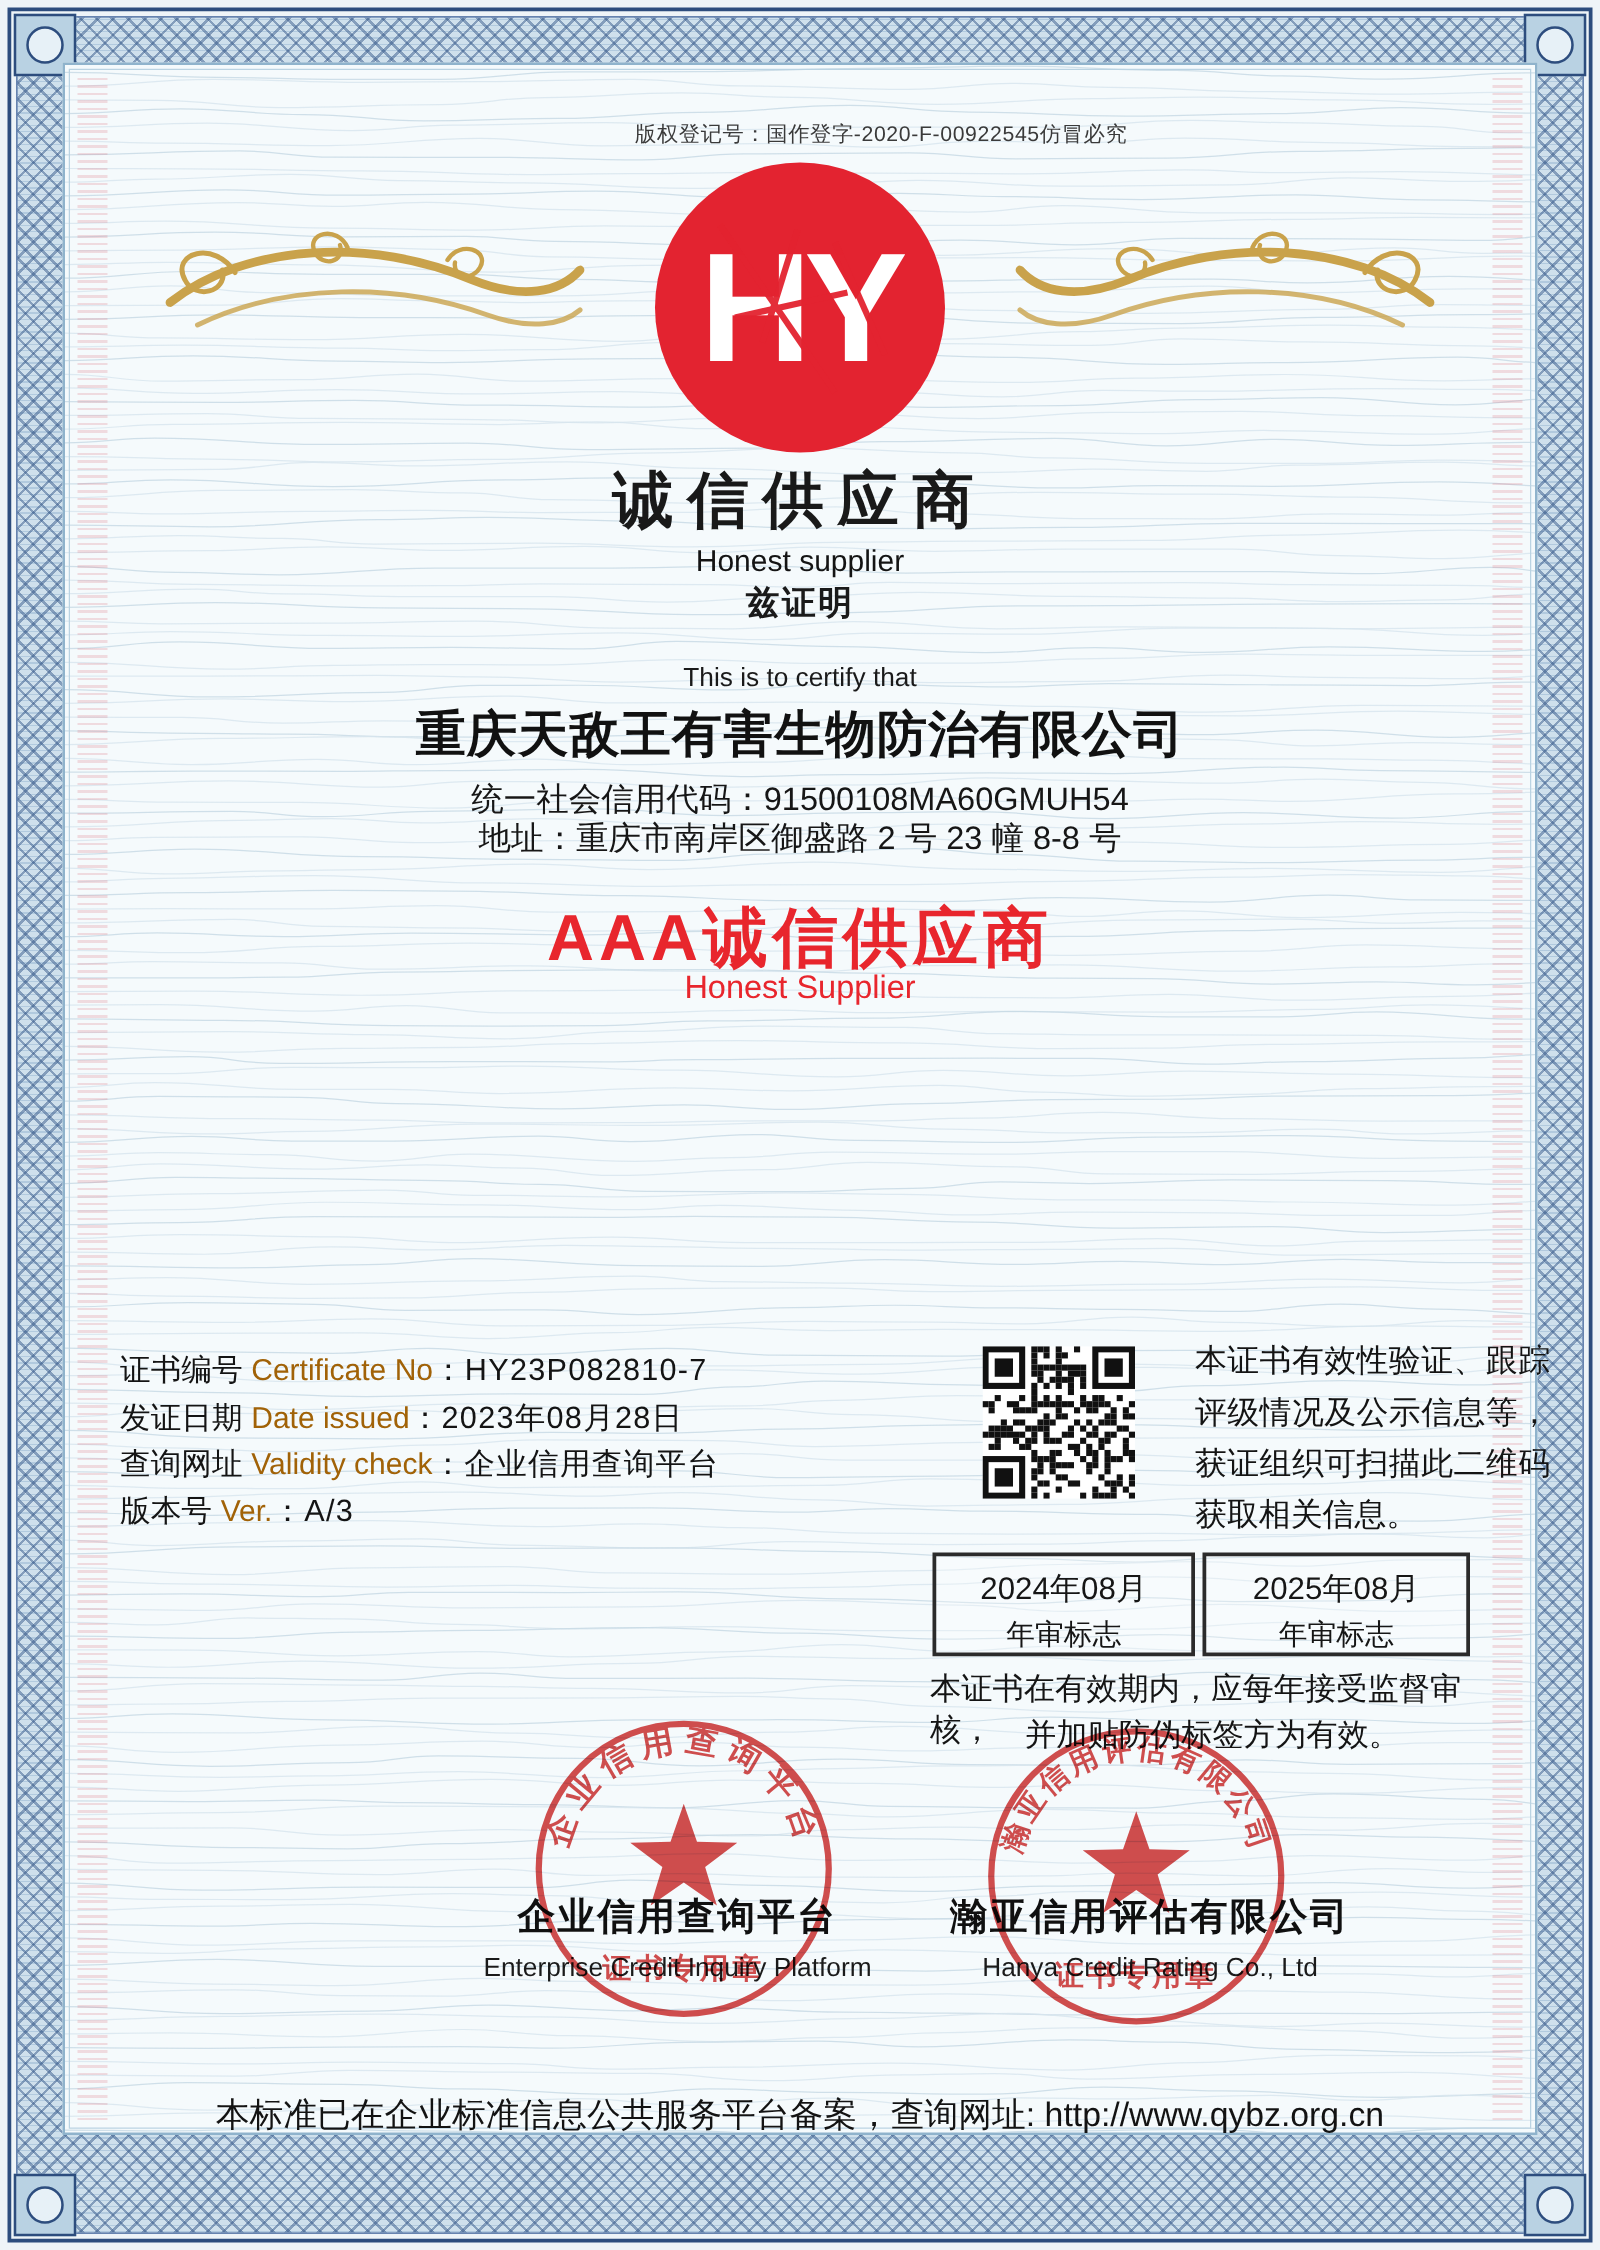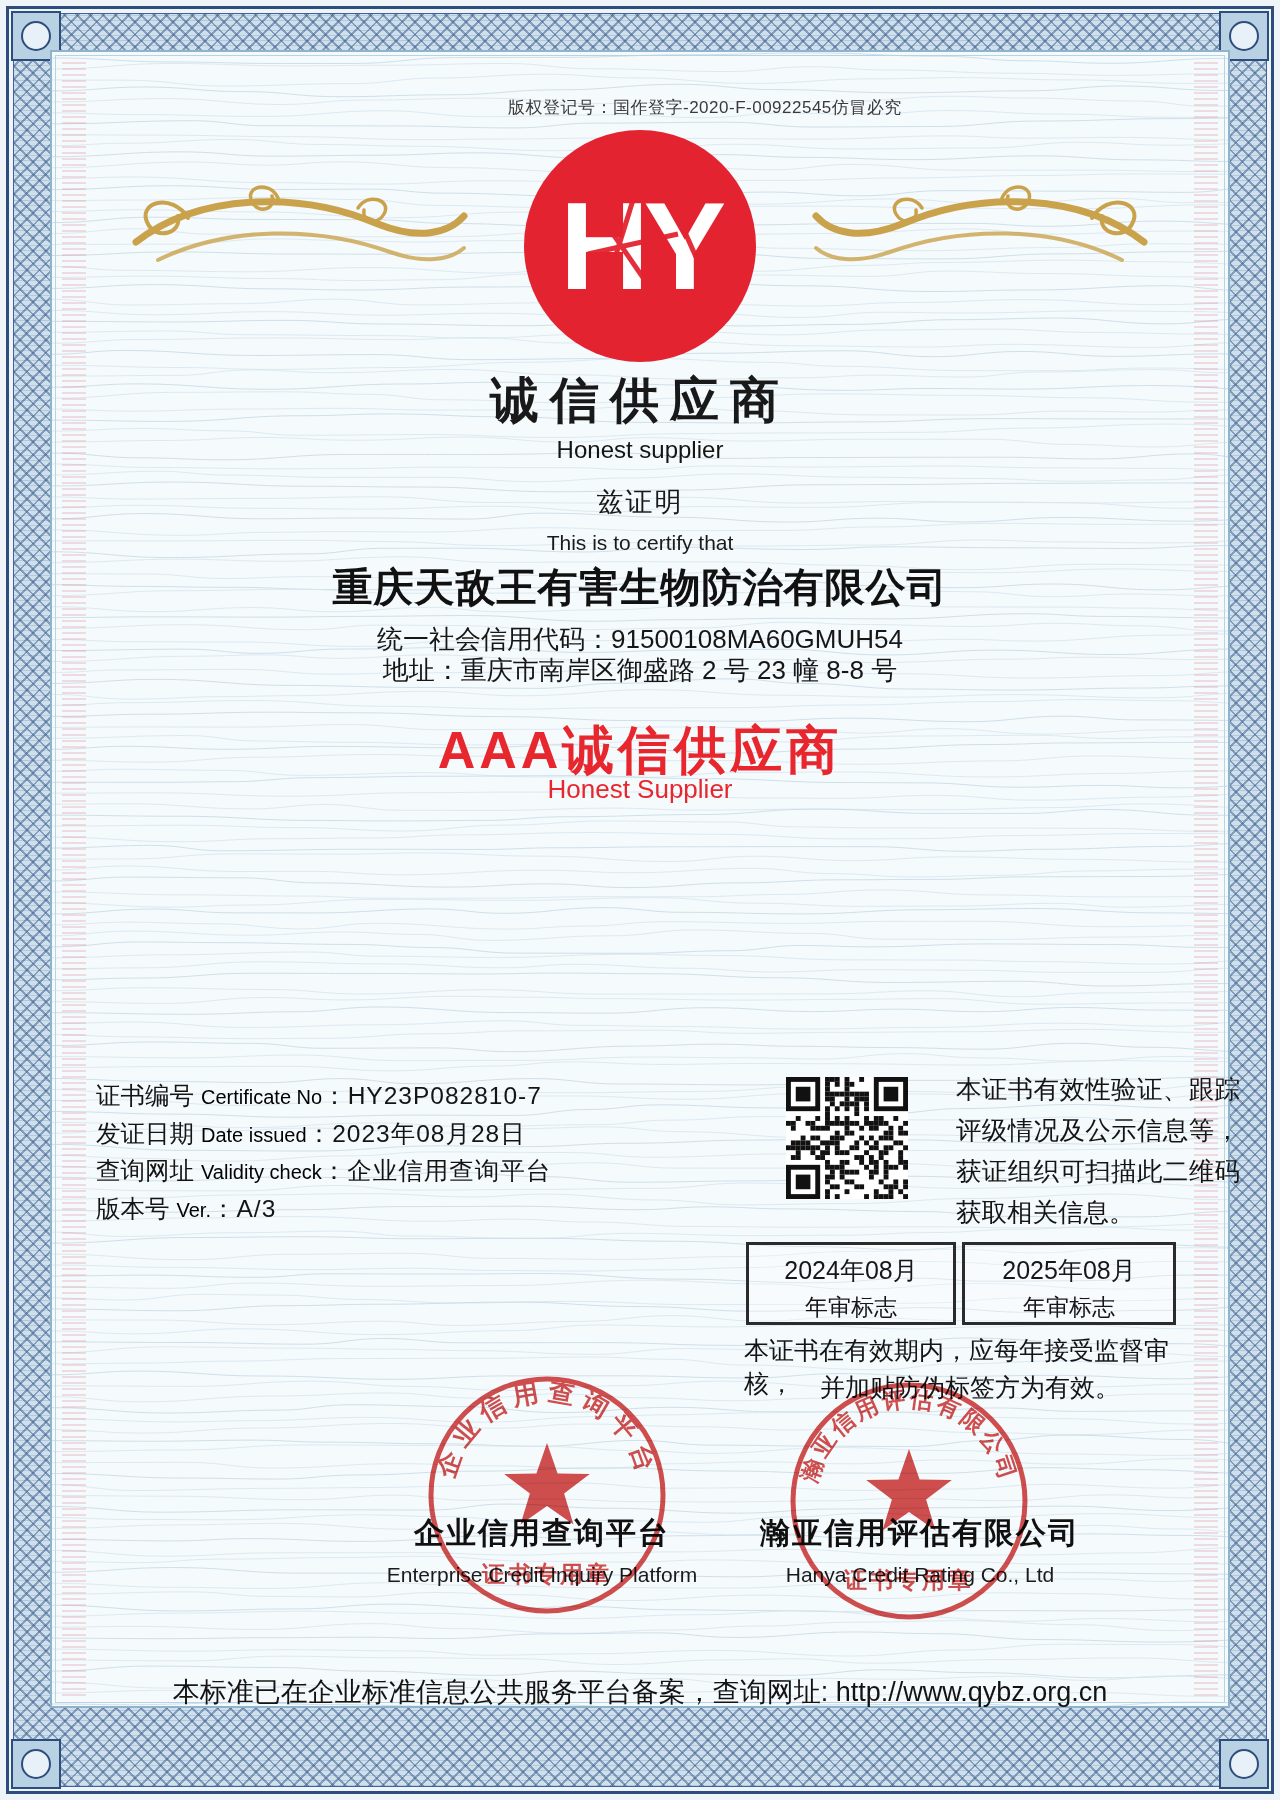--- a/index.html
+++ b/index.html
@@ -36,32 +36,32 @@
 
   
   .abs{position:absolute;z-index:3;}
   .ctr{left:0;width:1280px;text-align:center;}
   .copyright{left:508px;top:96px;font-size:17px;color:#3a3a3a;letter-spacing:.5px;}
   .logo{left:518px;top:124px;}
   .flourish{top:168px;}
   .flourish.l{left:128px;} .flourish.r{left:812px;}
   .title-cn{top:368px;font-size:49px;font-weight:700;letter-spacing:11px;color:#191919;}
   .title-en{top:436px;font-size:24px;color:#141414;}
-  .certify-cn{top:484px;font-size:27px;color:#1a1a1a;letter-spacing:2px;}
+  .certify-cn{top:464px;font-size:27px;color:#1a1a1a;letter-spacing:2px;font-weight:bold;}
   .certify-en{top:531px;font-size:21px;color:#1a1a1a;}
   .company{top:560px;font-size:40px;font-weight:800;color:#111;letter-spacing:1px;}
   .credit-code{top:622px;font-size:26px;color:#161616;}
   .address{top:653px;font-size:26px;color:#161616;}
   .award-cn{top:716px;font-size:52px;font-weight:800;letter-spacing:4px;}
   .award-en{top:774px;font-size:26px;font-weight:400;}
 
   .details{left:96px;top:1079px;width:620px;}
   .d-line{height:37.5px;white-space:nowrap;}
   .d-cn{font-size:24.5px;color:#141414;}
-  .d-en{font-size:20px;color:#000000;margin-left:7px;}
+  .d-en{font-size:24px;color:#a16207;margin-left:7px;}
   .d-val{font-size:24.5px;color:#141414;letter-spacing:1px;}
 
   .qr{left:786px;top:1077px;width:122px;height:122px;}
   .qr-note{left:916px;top:1069px;width:284px;font-size:25.5px;line-height:41px;color:#141414;text-align:justify;margin-left:40px;}
 
   .year-box{border:3px solid #2b2b2b;text-align:center;background:rgba(255,255,255,.25);}
   .year-box .l1{font-size:25px;margin-top:9px;color:#161616;}
   .year-box .l2{font-size:23px;margin-top:5px;color:#161616;}
   .box1{left:746px;top:1242px;width:204px;height:77px;}
   .box2{left:962px;top:1242px;width:208px;height:77px;}

